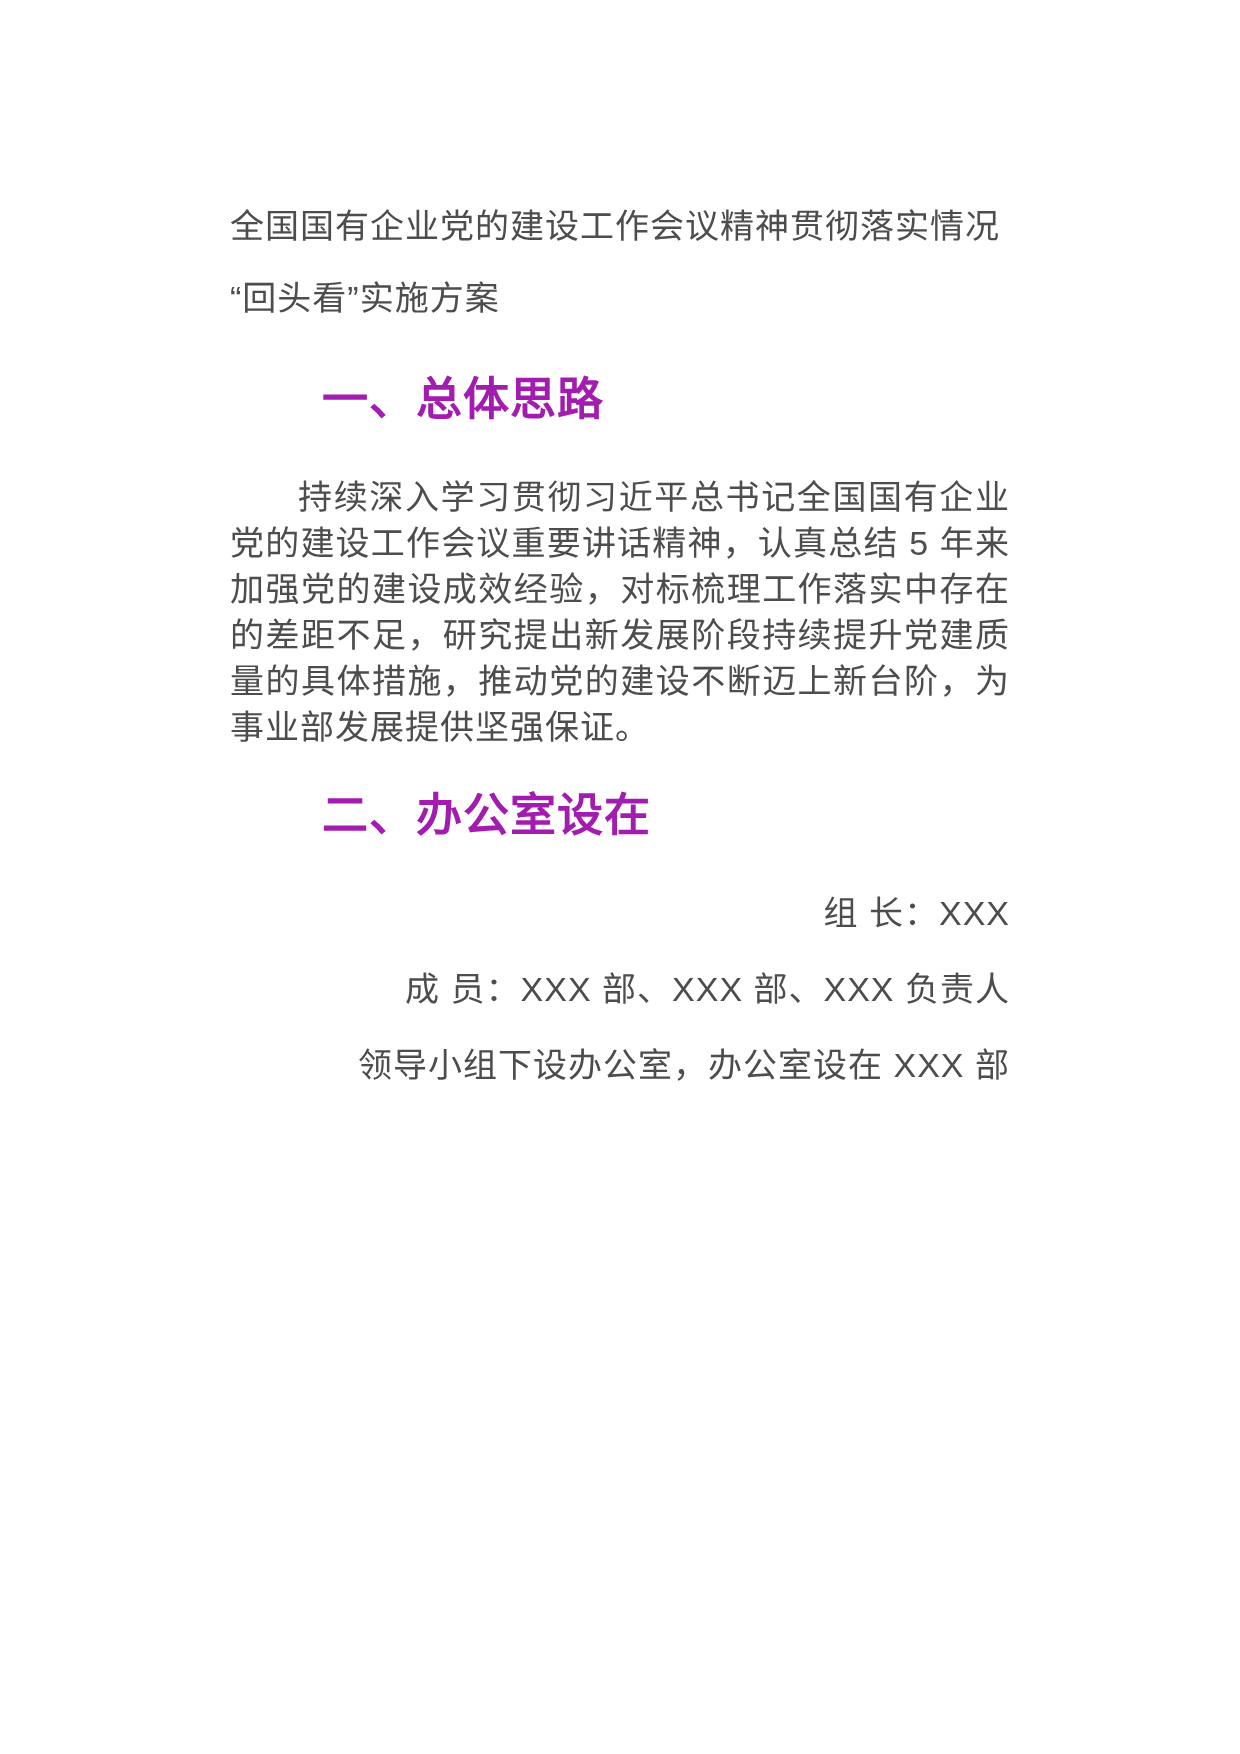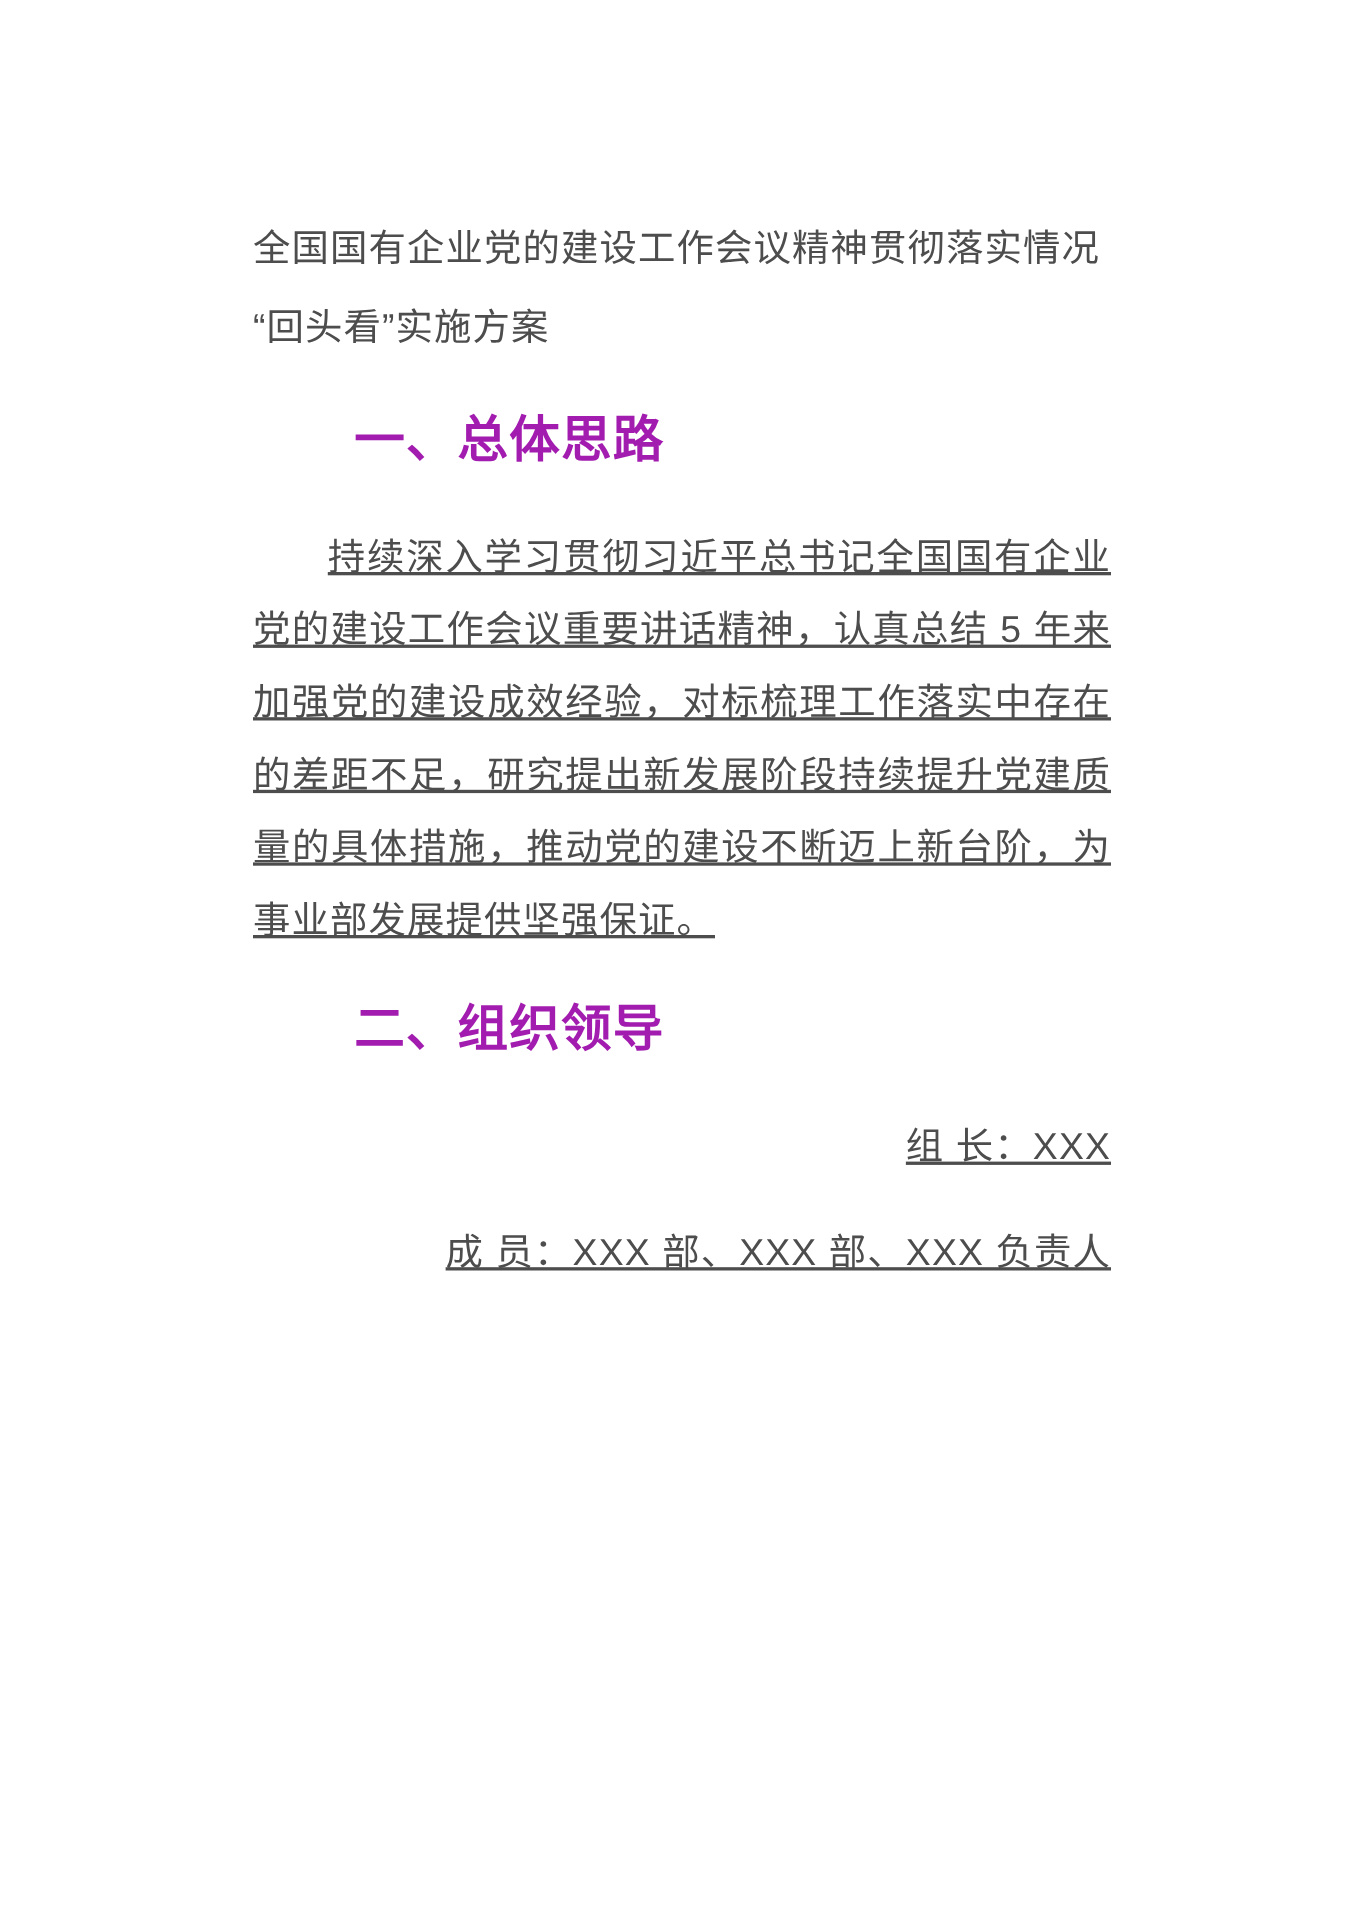--- a/index.html
+++ b/index.html
@@ -31,44 +31,44 @@
   .doc-heading {
     font-size: 46px;
     font-weight: bold;
     line-height: 62px;
     margin: 34px 0 44px 0;
     text-indent: 2em;
     color: #a21caf;
     letter-spacing: 1px;
   }
   .doc-para {
-    line-height: 66px;
+    line-height: 46px;
     margin: 0 0 30px 0;
     text-indent: 2em;
     text-align: justify;
     letter-spacing: 1px;
-    text-decoration: underline;
   }
   .doc-para.short {
     text-align: right;
   }
 </style>
 </head>
 <body>
 
 <div class="page">
 
   <div class="doc-title">全国国有企业党的建设工作会议精神贯彻落实情况“回头看”实施方案</div>
 
   <div class="doc-heading">一、总体思路</div>
 
   <p class="doc-para">持续深入学习贯彻习近平总书记全国国有企业党的建设工作会议重要讲话精神，认真总结 5 年来加强党的建设成效经验，对标梳理工作落实中存在的差距不足，研究提出新发展阶段持续提升党建质量的具体措施，推动党的建设不断迈上新台阶，为事业部发展提供坚强保证。</p>
 
-  <div class="doc-heading">二、组织领导</div>
+  <div class="doc-heading">二、办公室设在</div>
 
 
   <p class="doc-para short">组 长：XXX</p>
 
 
   <p class="doc-para short">成 员：XXX 部、XXX 部、XXX 负责人</p>
 
+  <p class="doc-para short">领导小组下设办公室，办公室设在 XXX 部</p>
 
 </div>
 
 </body></html>

